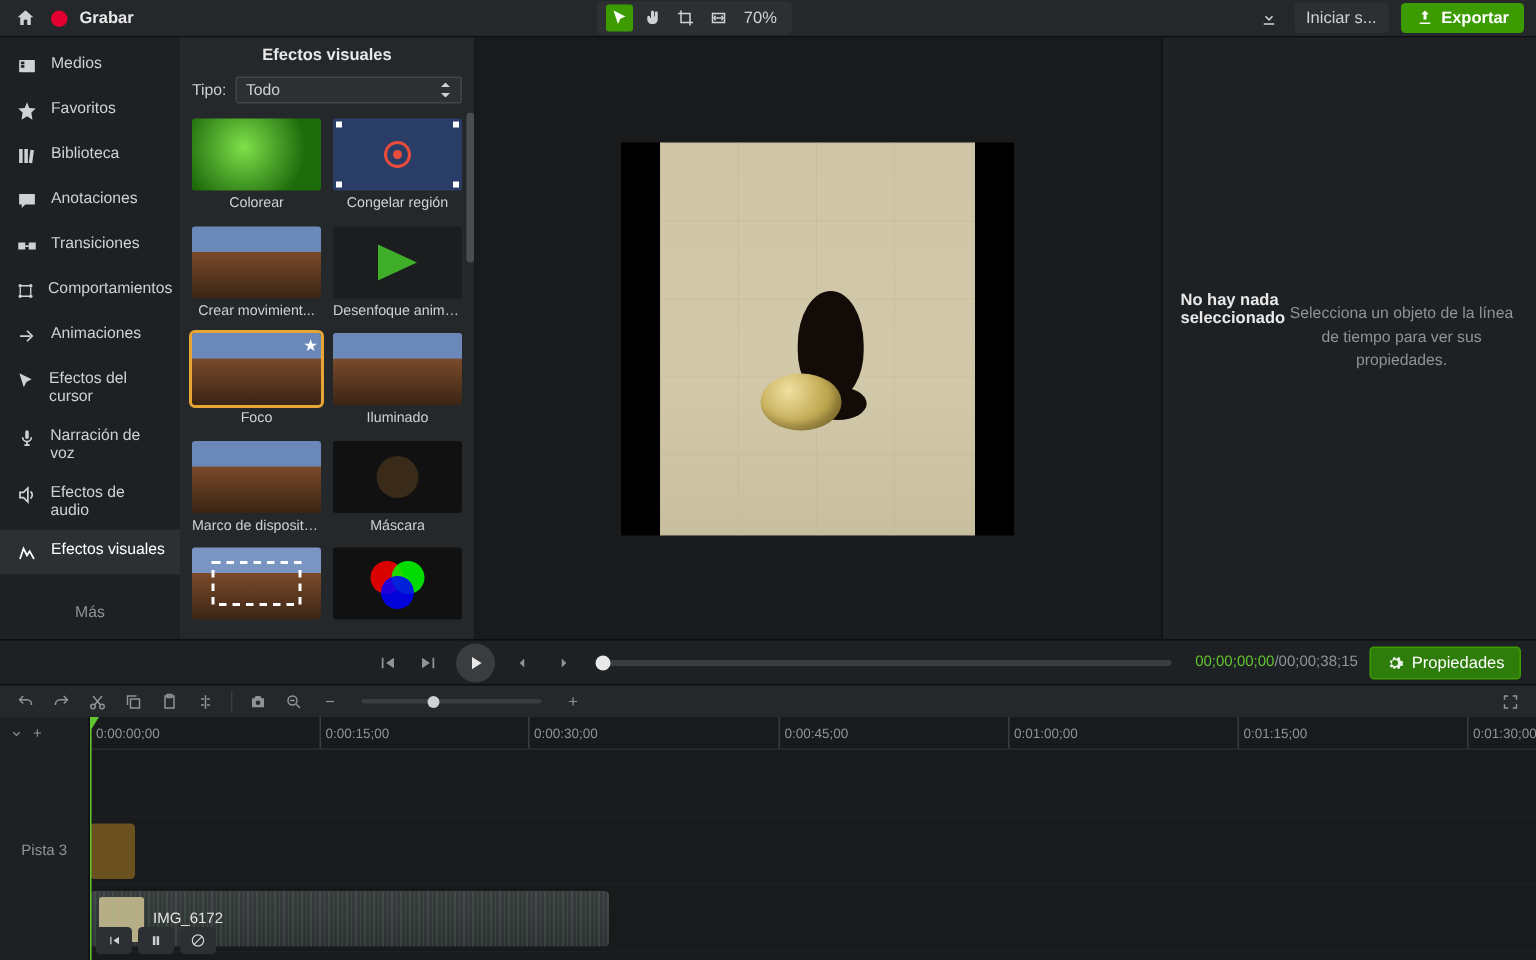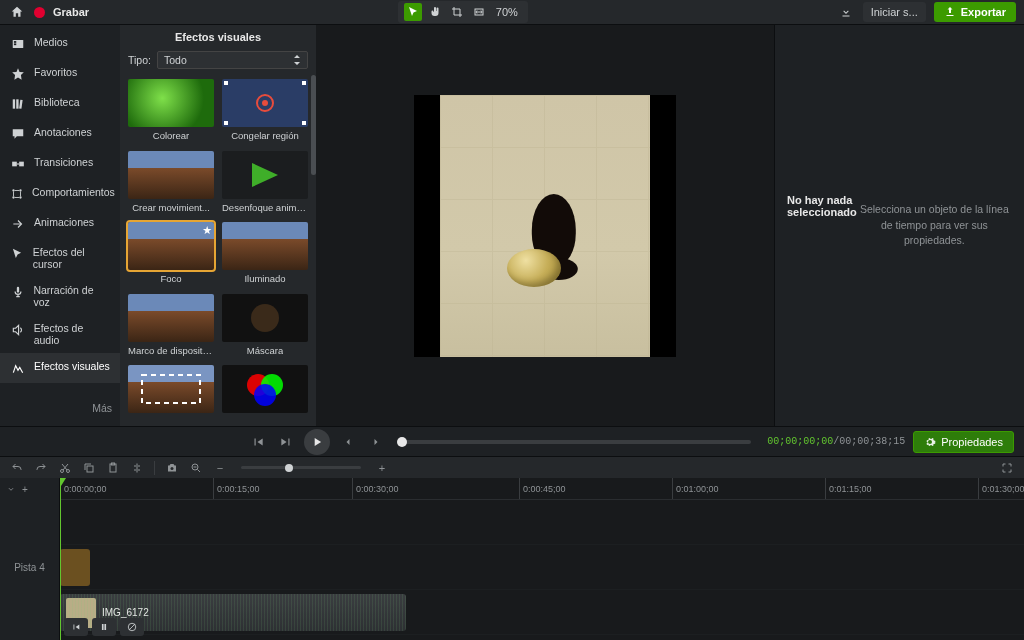--- a/index.html
+++ b/index.html
@@ -44,21 +44,21 @@
 
   
   .main-area{display:flex;height:401px;}
 
   
   .side-nav{width:120px;background:var(--bg-1);padding:4px 0;display:flex;flex-direction:column;}
   .side-nav .nav-item{display:flex;align-items:flex-start;gap:8px;padding:7px 10px;color:var(--text-1);
     cursor:pointer;font-size:10.5px;}
   .side-nav .nav-item.active{background:var(--bg-3);color:#fff;}
   .side-nav .nav-item .nico{width:16px;height:16px;display:flex;align-items:center;justify-content:center;}
-  .side-nav .more{margin-top:auto;text-align:right;padding:8px;color:var(--text-2);cursor:pointer;font-size:10.5px;}
+  .side-nav .more{margin-top:auto;text-align:center;padding:8px;color:var(--text-2);cursor:pointer;font-size:10.5px;}
 
   
   .fx-panel{width:196px;background:var(--bg-2);display:flex;flex-direction:column;}
   .fx-header{text-align:center;padding:6px 0;font-weight:600;color:var(--text-0);}
   .fx-filter{display:flex;align-items:center;gap:6px;padding:2px 8px 6px 8px;}
   .fx-filter label{color:var(--text-1);font-size:10.5px;}
   .fx-filter .select{flex:1;background:var(--bg-3);border:1px solid #444;border-radius:2px;
     padding:2px 6px;color:var(--text-1);font-size:10.5px;display:flex;justify-content:space-between;align-items:center;cursor:pointer;}
   .fx-grid{flex:1;overflow:hidden;padding:4px 6px;display:grid;grid-template-columns:1fr 1fr;gap:4px 4px;
     position:relative;}
@@ -99,21 +99,21 @@
   
   .play-bar{height:30px;background:var(--bg-1);border-top:1px solid var(--divider);
     display:flex;align-items:center;gap:8px;padding:0 10px;}
   .pb-btn{width:20px;height:20px;border-radius:50%;display:flex;align-items:center;justify-content:center;
     color:var(--text-2);cursor:pointer;}
   .pb-play{width:26px;height:26px;border-radius:50%;background:#3a3d40;display:flex;align-items:center;
     justify-content:center;cursor:pointer;}
   .pb-slider{flex:1;height:4px;background:#3a3d40;border-radius:2px;position:relative;margin:0 8px;}
   .pb-slider .knob{position:absolute;left:0;top:50%;width:10px;height:10px;border-radius:50%;background:#e8e8e8;
     transform:translate(-50%,-50%);}
-  .pb-time{font-family:Liberation Mono, monospace;font-size:10px;color:var(--text-2);}
+  .pb-time{font-family:Liberation Sans, sans-serif;font-size:10px;color:var(--text-2);}
   .pb-time .cur{color:var(--accent-green-light);}
   .btn-props{margin-left:auto;background:#2e7d0a;border:1px solid var(--accent-green);color:#fff;
     padding:4px 10px;border-radius:3px;display:flex;gap:5px;align-items:center;cursor:pointer;font-size:11px;}
 
   
   .tl-toolbar{height:22px;background:var(--bg-2);border-top:1px solid var(--divider);
     display:flex;align-items:center;gap:10px;padding:0 10px;}
   .tl-toolbar .tico{width:14px;height:14px;display:flex;align-items:center;justify-content:center;
     color:var(--text-2);cursor:pointer;}
   .tl-zoom{flex:0 0 120px;height:3px;background:#3a3d40;border-radius:2px;position:relative;margin:0 4px;}
@@ -518,21 +518,21 @@
     <div class="tl-row-head" style="height:22px;justify-content:flex-start;padding-left:6px;gap:6px">
       <svg width="10" height="10" viewBox="0 0 24 24" fill="none" stroke="currentColor" stroke-width="2">
           <path d="M7 10l5 5 5-5"></path>
         </svg>
       <span style="color:var(--text-2)">+</span>
     </div>
     <div class="tl-row-head" style="height:45px">
         <span></span>
       </div>
     <div class="tl-row-head" style="height:45px">
-        <span>Pista 4</span>
+        <span>Pista 3</span>
       </div>
     <div class="tl-row-head" style="height:45px">
         <span></span>
       </div>
   </div>
   <div class="tl-body">
     <div class="ruler" id="ruler">
       <div class="tick" style="left: 0px;">0:00:00;00</div>
         <div class="tick" style="left: 153px;">0:00:15;00</div>
         <div class="tick" style="left: 292px;">0:00:30;00</div>

